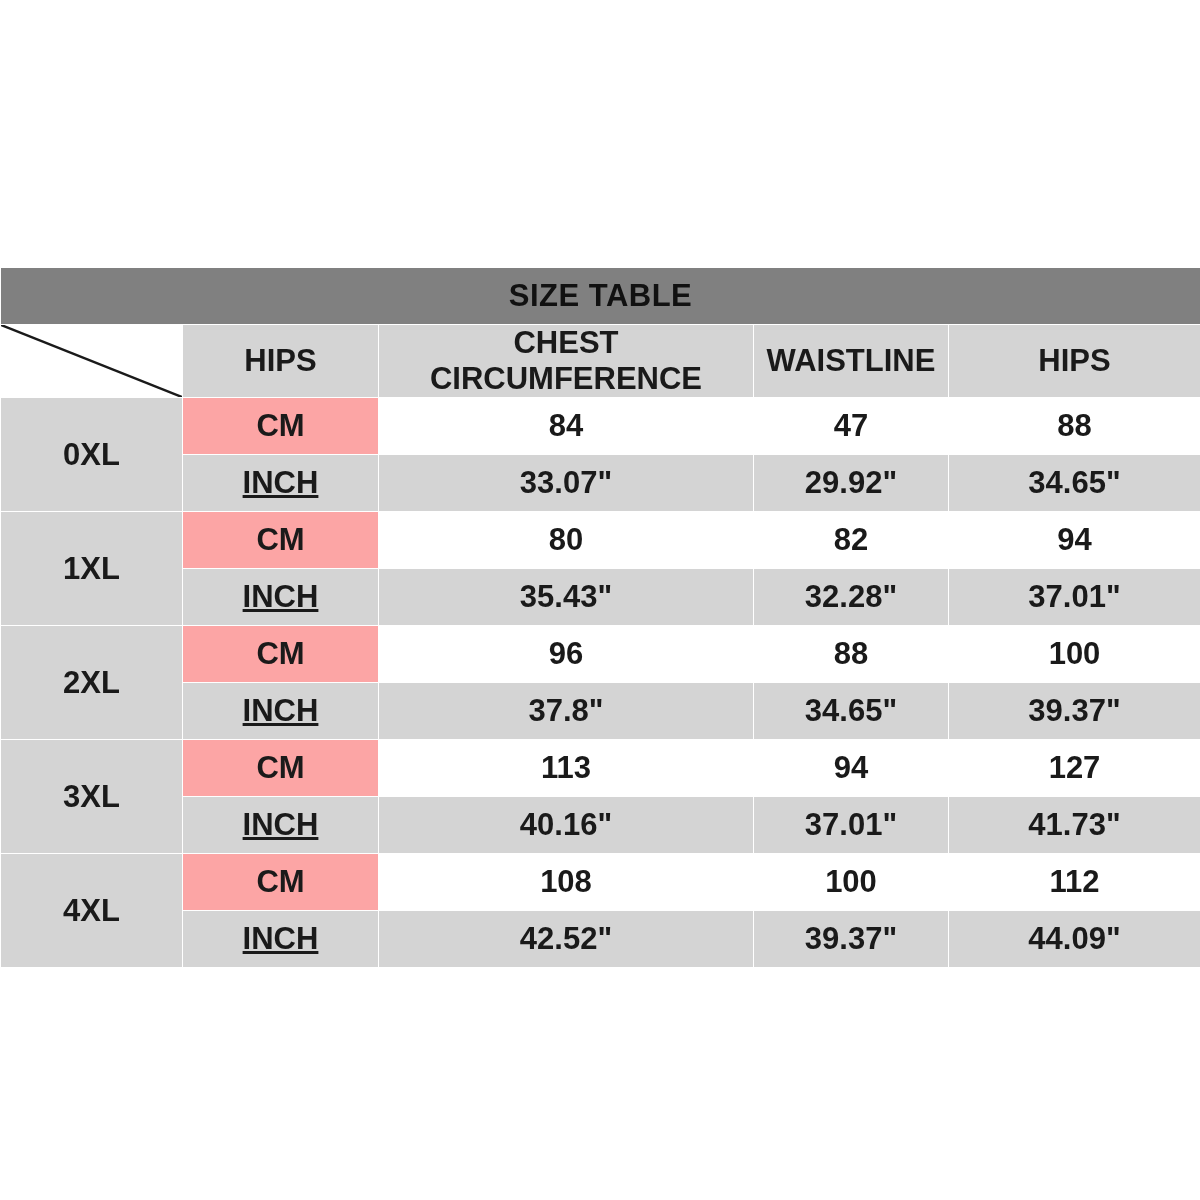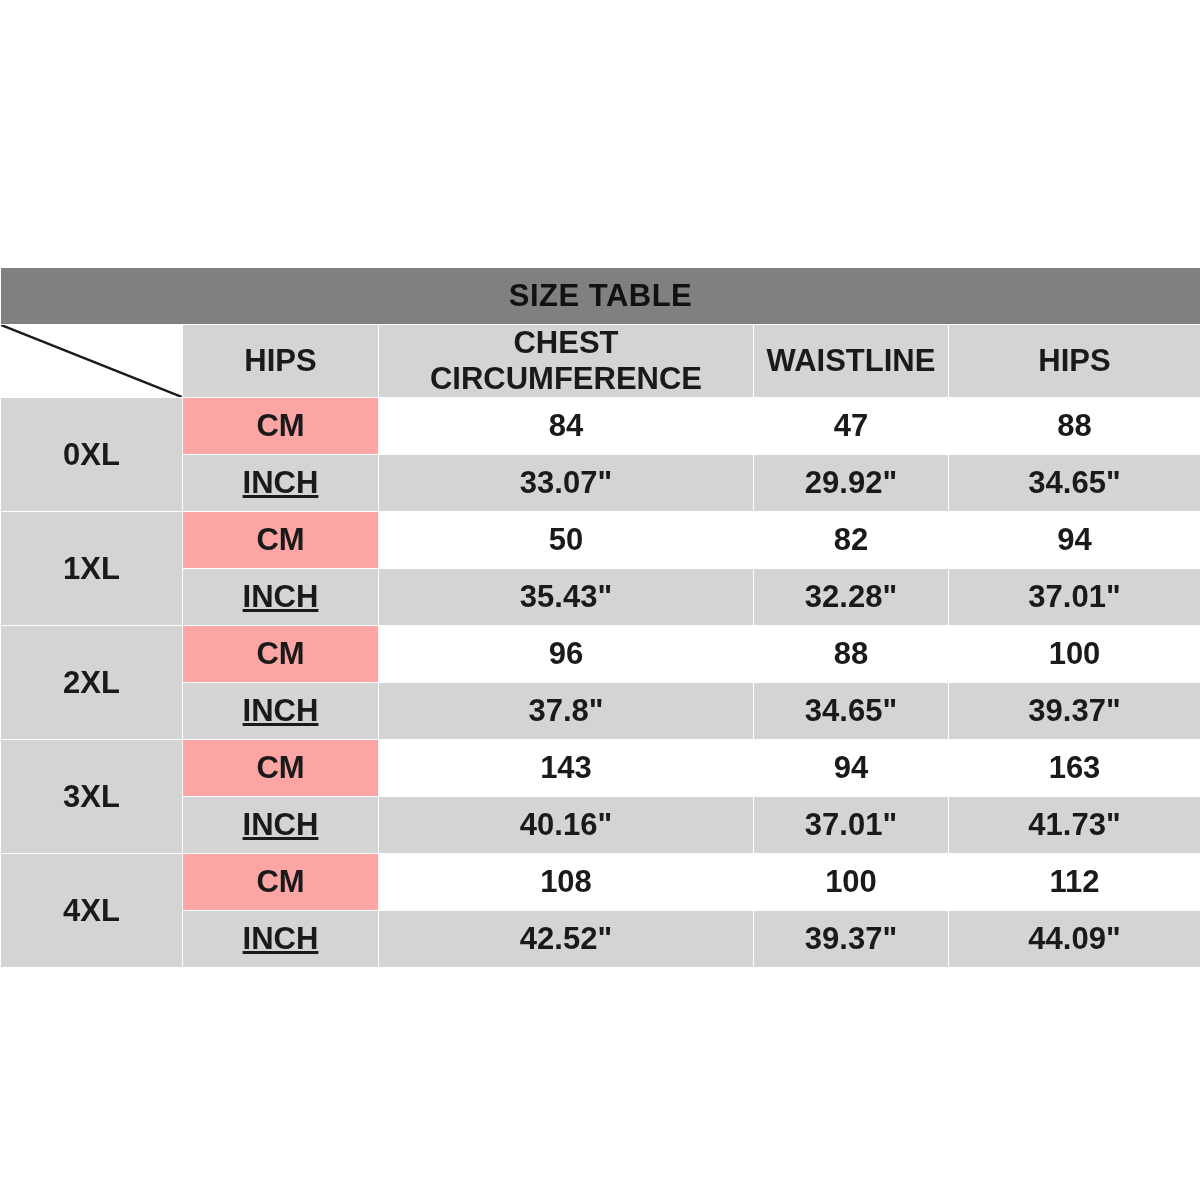--- a/index.html
+++ b/index.html
@@ -132,21 +132,21 @@
         <tr>
           <td class="unit-cell-gray">INCH</td>
           <td class="val-gray">33.07"</td>
           <td class="val-gray">29.92"</td>
           <td class="val-gray">34.65"</td>
         </tr>
 
         <tr>
           <td class="size-cell" rowspan="2">1XL</td>
           <td class="unit-cell-white">CM</td>
-          <td class="val-white">50</td>
+          <td class="val-white">80</td>
           <td class="val-white">82</td>
           <td class="val-white">94</td>
         </tr>
         <tr>
           <td class="unit-cell-gray">INCH</td>
           <td class="val-gray">35.43"</td>
           <td class="val-gray">32.28"</td>
           <td class="val-gray">37.01"</td>
         </tr>
 
@@ -160,23 +160,23 @@
         <tr>
           <td class="unit-cell-gray">INCH</td>
           <td class="val-gray">37.8"</td>
           <td class="val-gray">34.65"</td>
           <td class="val-gray">39.37"</td>
         </tr>
 
         <tr>
           <td class="size-cell" rowspan="2">3XL</td>
           <td class="unit-cell-white">CM</td>
-          <td class="val-white">143</td>
+          <td class="val-white">113</td>
           <td class="val-white">94</td>
-          <td class="val-white">163</td>
+          <td class="val-white">127</td>
         </tr>
         <tr>
           <td class="unit-cell-gray">INCH</td>
           <td class="val-gray">40.16"</td>
           <td class="val-gray">37.01"</td>
           <td class="val-gray">41.73"</td>
         </tr>
 
         <tr>
           <td class="size-cell" rowspan="2">4XL</td>

